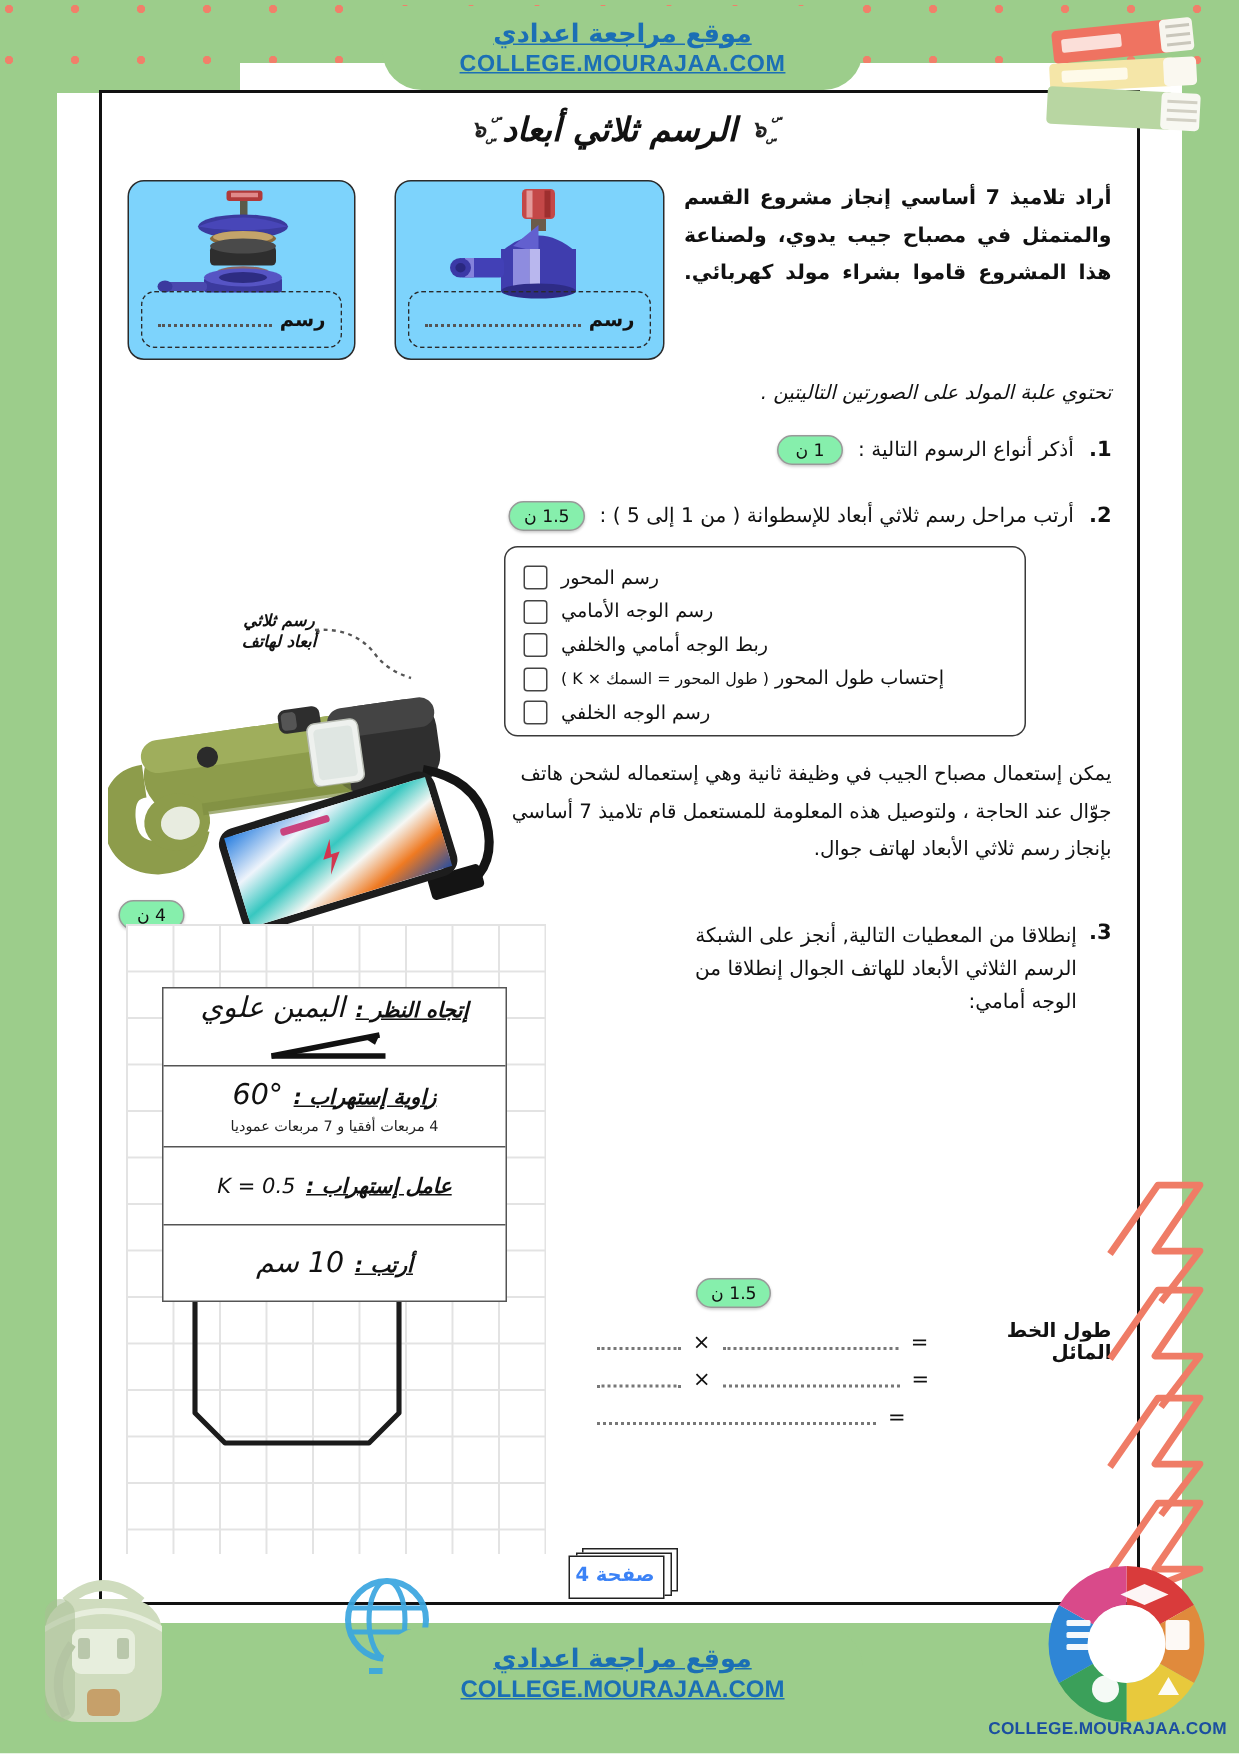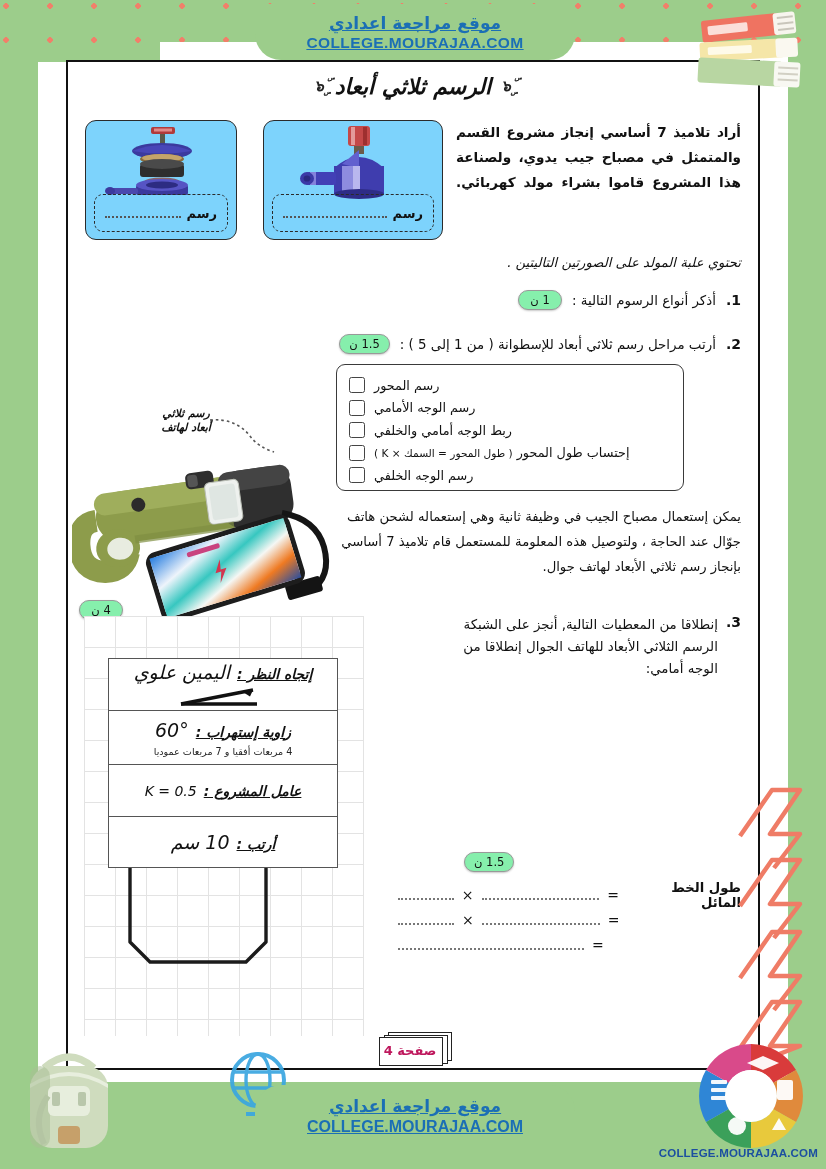--- a/index.html
+++ b/index.html
@@ -173,21 +173,21 @@
   .pagebadge{
     position:absolute;left:376px;top:1032px;width:84px;height:36px;z-index:7;
   }
   .pagebadge .stack{position:absolute;inset:0;}
   .pagebadge .sheetp{
     position:absolute;width:62px;height:27px;background:#fff;border:1.5px solid #222;
   }
   .pagebadge .txt{
     position:absolute;left:3px;top:5px;width:62px;height:27px;
     display:flex;align-items:center;justify-content:center;
-    font-size:13px;font-weight:bold;color:#be185d;direction:rtl;
+    font-size:13px;font-weight:bold;color:#3b82f6;direction:rtl;
   }
 </style>
 </head>
 <body>
 
 <div class="page-bg"></div>
 <div class="dots-band"></div>
 <div class="page-white"></div>
 <div class="dots-band-2"></div>
 
@@ -417,21 +417,21 @@
     </div>
     <div class="row" style="height:54px;">
       <div class="rowline">
         <span class="k">زاوية إستهراب :</span>
         <span class="v">60°</span>
       </div>
       <div class="note">4 مربعات أفقيا و 7 مربعات عموديا</div>
     </div>
     <div class="row" style="height:52px;">
       <div class="rowline">
-        <span class="k">عامل المشروع :</span>
+        <span class="k">عامل إستهراب :</span>
         <span class="v" style="font-size:14px;">K = 0.5</span>
       </div>
     </div>
     <div class="row" style="height:50px;">
       <div class="rowline">
         <span class="k">أرتب :</span>
         <span class="v">10 سم</span>
       </div>
     </div>
   </div>

